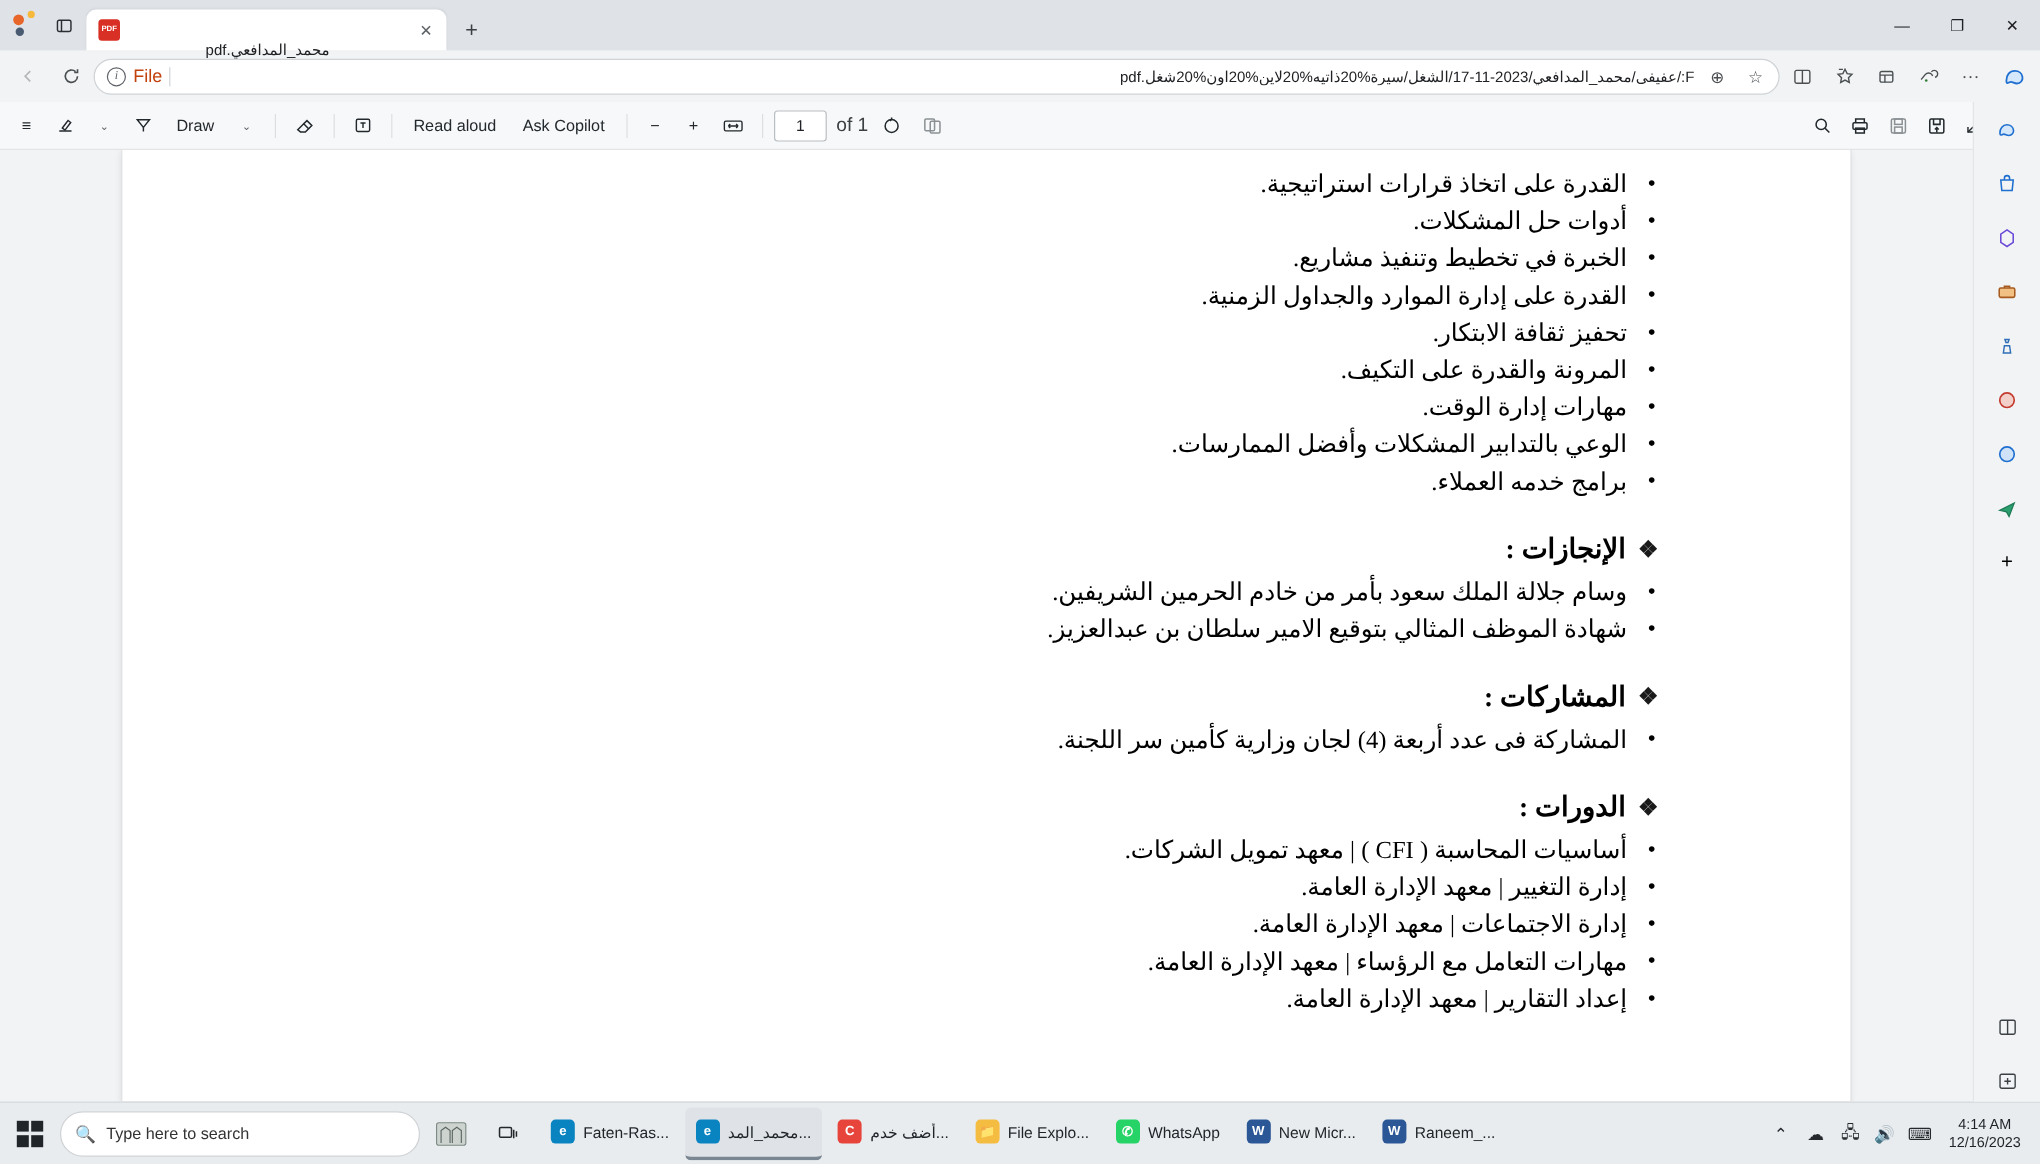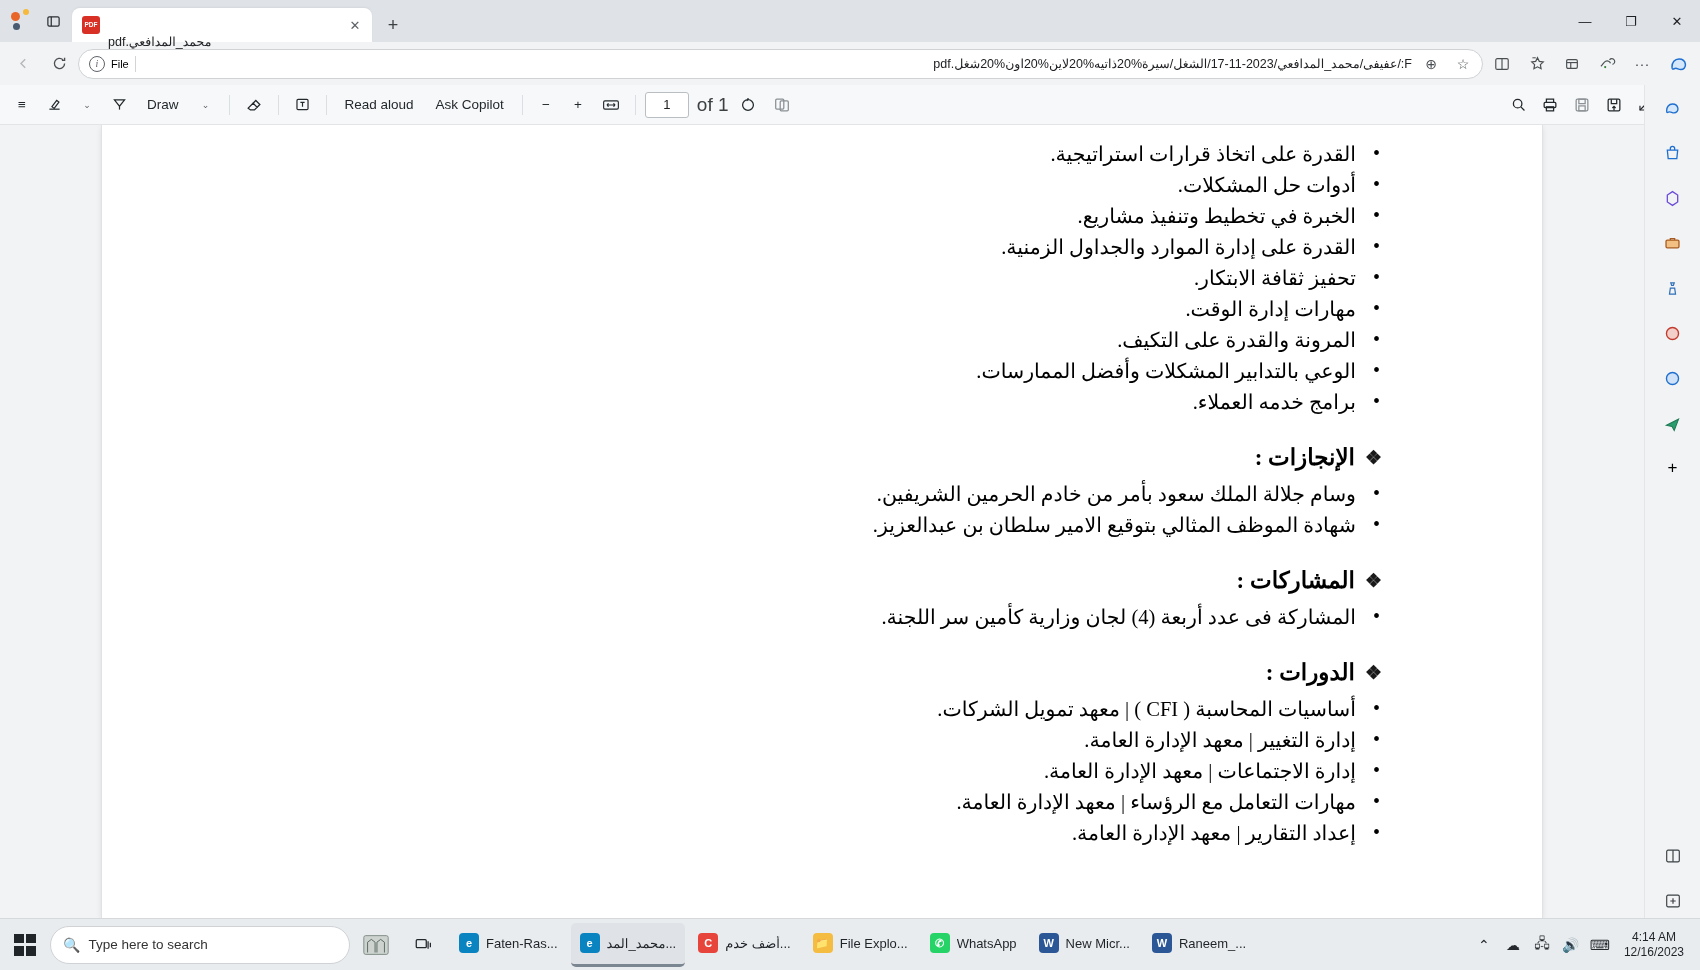--- a/index.html
+++ b/index.html
@@ -32,21 +32,21 @@
     border-radius:8px 8px 0 0; display:flex; align-items:center; gap:8px;
     padding:0 8px 0 10px; position:relative; box-shadow:0 -1px 2px rgba(0,0,0,.05);
   }
   .tab .favicon {
     width:18px;height:18px;border-radius:3px;background:#d93025;color:#fff;
     font-size:7px;font-weight:bold;display:flex;align-items:center;justify-content:center;
     flex:0 0 18px;
   }
   .tab .title {
     flex:1; font-size:12.5px; color:#202124; white-space:nowrap; overflow:hidden;
-    text-overflow:ellipsis; direction:rtl; text-align:left;margin-top:32px;
+    text-overflow:ellipsis; direction:rtl; text-align:center;margin-top:32px;
   }
   .tab .close { width:18px;height:18px;display:flex;align-items:center;justify-content:center;
     border-radius:50%;font-size:13px;color:#5f6368; }
   .newtab {
     width:30px;height:30px;margin-left:6px;margin-bottom:2px;display:flex;
     align-items:center;justify-content:center;border-radius:50%;font-size:18px;color:#3c4043;
   }
   .win-controls { position:absolute; right:0; top:0; height:42px; display:flex; }
   .win-btn { width:46px;height:42px;display:flex;align-items:center;justify-content:center;
     font-size:13px;color:#202124; }
@@ -59,21 +59,21 @@
   .nav-ic { width:34px;height:34px;display:flex;align-items:center;justify-content:center;
     border-radius:50%; color:#4b4f52; font-size:15px; }
   .nav-ic.disabled { color:#b4b7ba; }
   .omnibox {
     flex:1; height:30px; background:#fff; border:1px solid #cfd3d6; border-radius:15px;
     display:flex; align-items:center; padding:0 6px 0 10px; gap:6px; min-width:0;
   }
   .omnibox .info { width:16px;height:16px;border:1.4px solid #5f6368;border-radius:50%;
     font-size:10px;display:flex;align-items:center;justify-content:center;color:#5f6368;
     font-style:italic;font-family:"Liberation Serif",serif; flex:0 0 16px; }
-  .omnibox .scheme { font-size:11px;color:#000000; }
+  .omnibox .scheme { font-size:15px;color:#c2410c; }
   .omnibox .divider { width:1px;height:16px;background:#d2d5d8; }
   .omnibox .url {
     flex:1; font-size:12.5px; color:#202124; white-space:nowrap; overflow:hidden;
     text-overflow:ellipsis; direction:rtl; text-align:right; min-width:0;
   }
   .omnibox .ob-ic { width:26px;height:26px;display:flex;align-items:center;justify-content:center;
     border-radius:50%;color:#4b4f52;font-size:14px; }
   .nav-right { display:flex; align-items:center; gap:1px; }
   .copilot-btn {
     width:30px;height:30px;border-radius:50%;margin-left:4px;
@@ -87,21 +87,21 @@
     position:relative;
   }
   .tb { height:28px; min-width:28px; padding:0 6px; display:flex; align-items:center;
     justify-content:center; gap:4px; border-radius:4px; color:#23282c; font-size:13.5px; }
   .tb.text { padding:0 9px; }
   .sep { width:1px; height:20px; background:#dcdfe1; margin:0 5px; }
   .pagebox {
     width:44px;height:26px;border:1px solid #b9bec2;border-radius:3px;background:#fff;
     display:flex;align-items:center;justify-content:center;font-size:13px;color:#202124;
   }
-  .ofpage { font-size:19px; color:#3c4043; margin-left:4px; }
+  .ofpage { font-size:16px; color:#3c4043; margin-left:4px; }
   .pdfbar .right { margin-left:auto; display:flex; align-items:center; gap:2px; }
   .caret { font-size:9px; color:#5f6368; }
 
   
   .docwrap {
     flex:1; background:#f1f3f4; position:relative; display:flex; justify-content:center;
     overflow:hidden; padding-right:56px;
   }
   .page {
     width:1440px; background:#fff; margin-top:0; position:relative;
@@ -396,22 +396,22 @@
   <div class="docwrap">
     <div class="page">
       <div class="page-inner">
 
         <ul class="bullets partial">
           <li>القدرة على اتخاذ قرارات استراتيجية.</li>
           <li>أدوات حل المشكلات.</li>
           <li>الخبرة في تخطيط وتنفيذ مشاريع.</li>
           <li>القدرة على إدارة الموارد والجداول الزمنية.</li>
           <li>تحفيز ثقافة الابتكار.</li>
+          <li>المرونة والقدرة على التكيف.</li>
           <li>مهارات إدارة الوقت.</li>
-          <li>المرونة والقدرة على التكيف.</li>
           <li>الوعي بالتدابير المشكلات وأفضل الممارسات.</li>
           <li>برامج خدمه العملاء.</li>
         </ul>
 
         <div class="sec-head">
           <span class="dia">❖</span>
           <span class="txt">الإنجازات :</span>
         </div>
         <ul class="bullets">
           <li>وسام جلالة الملك سعود بأمر من خادم الحرمين الشريفين.</li>

